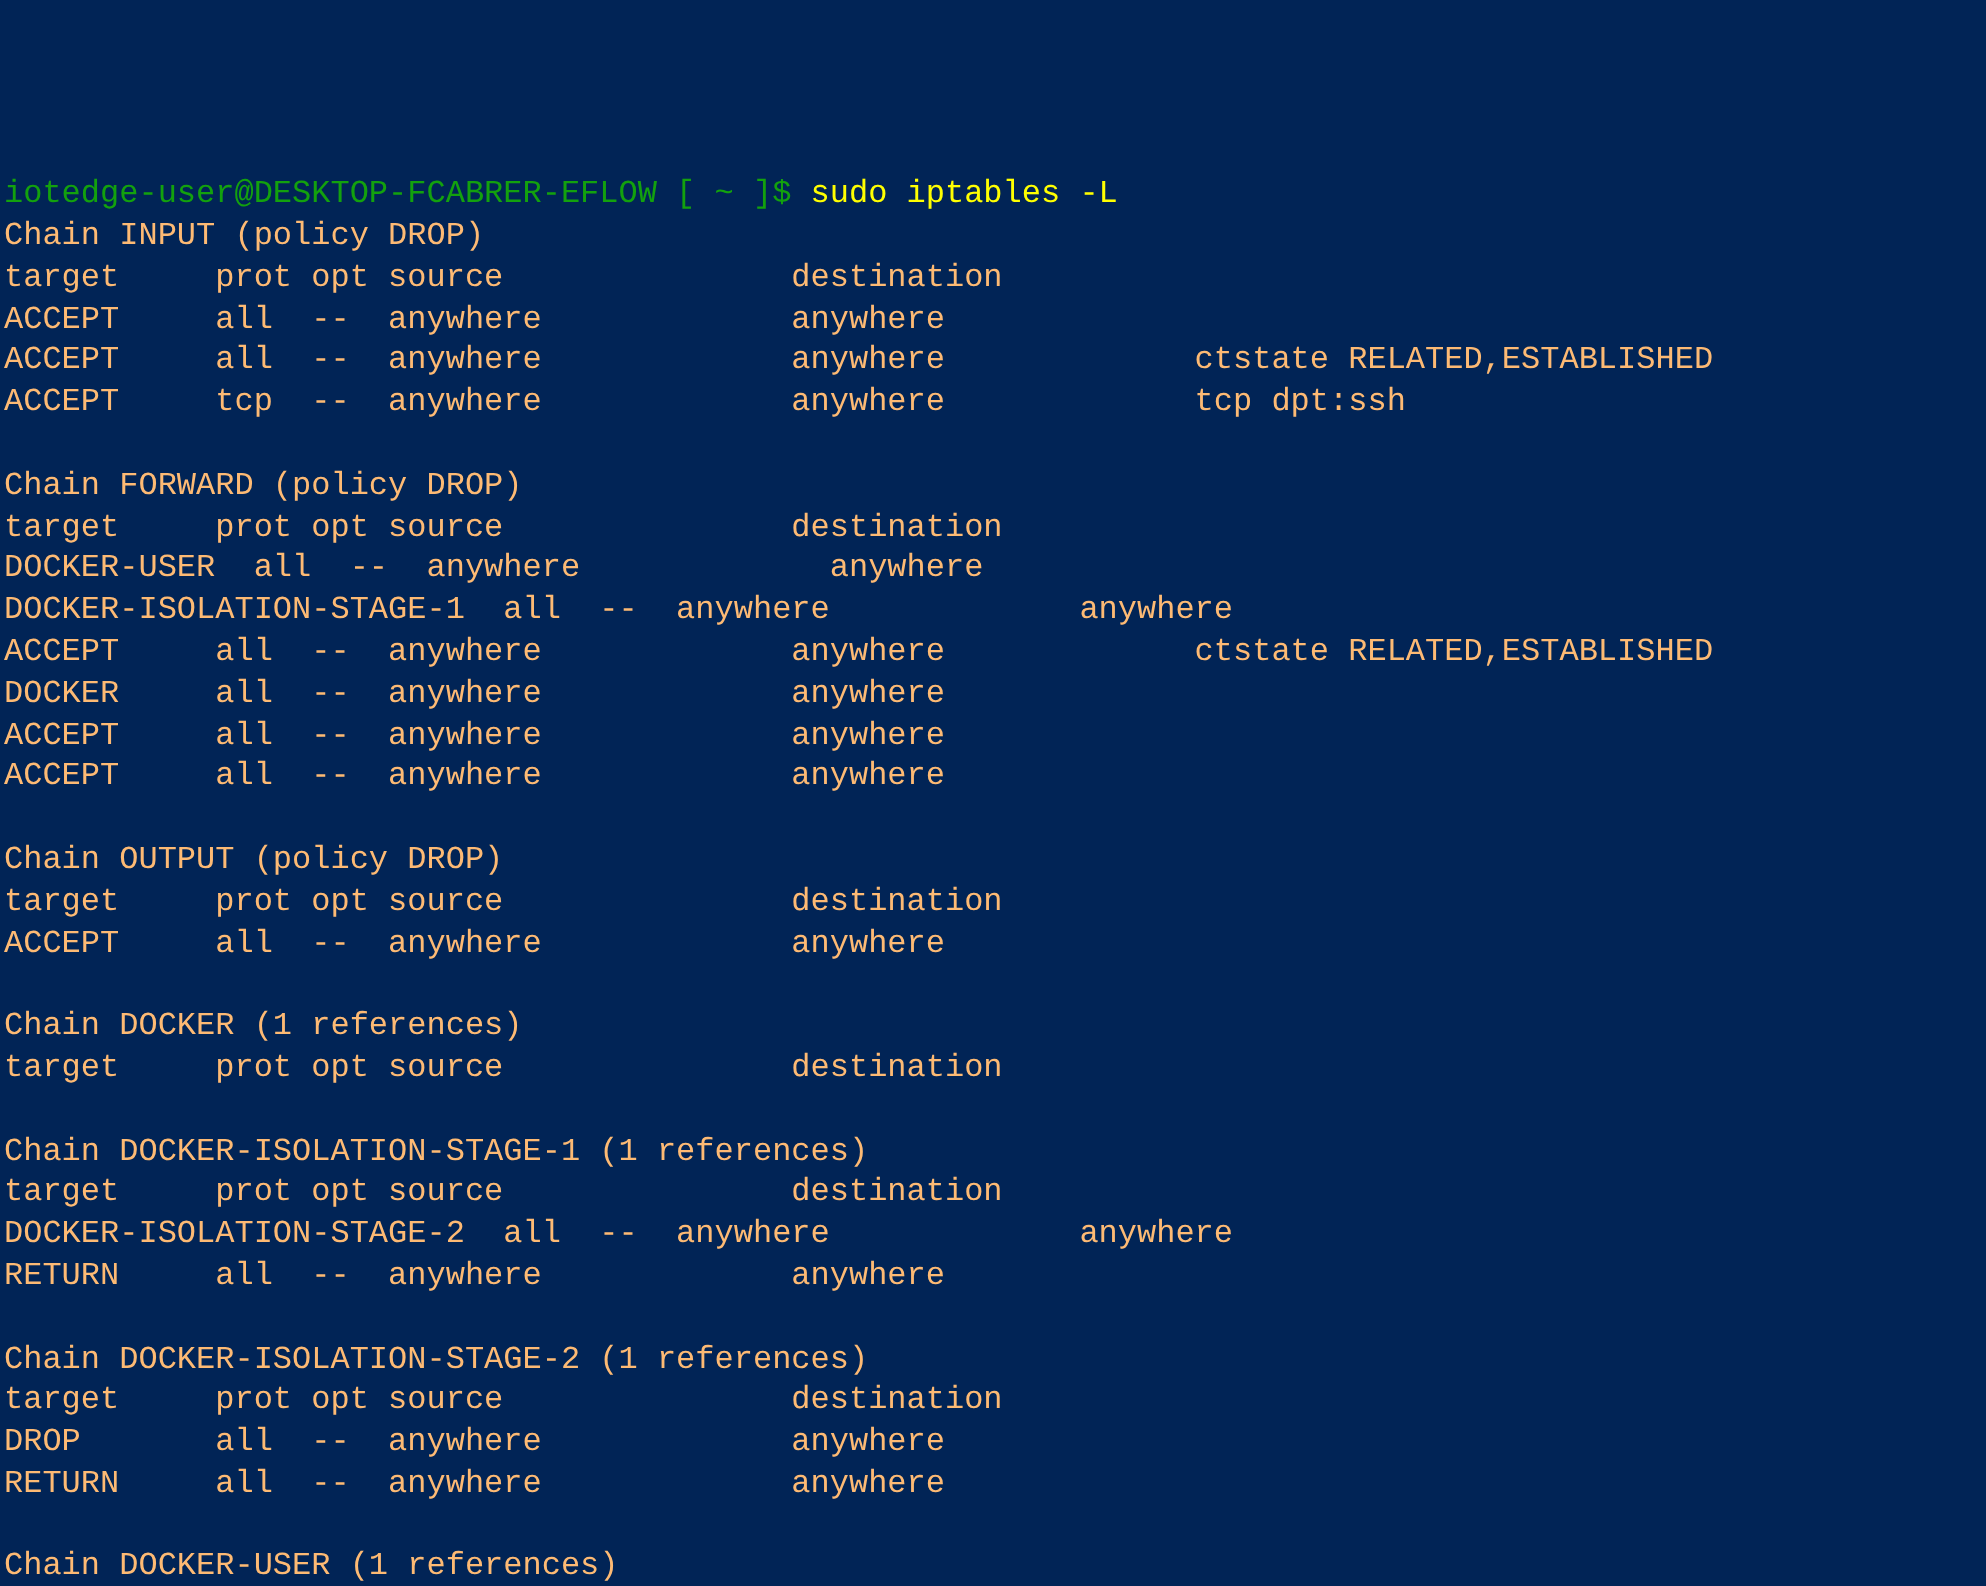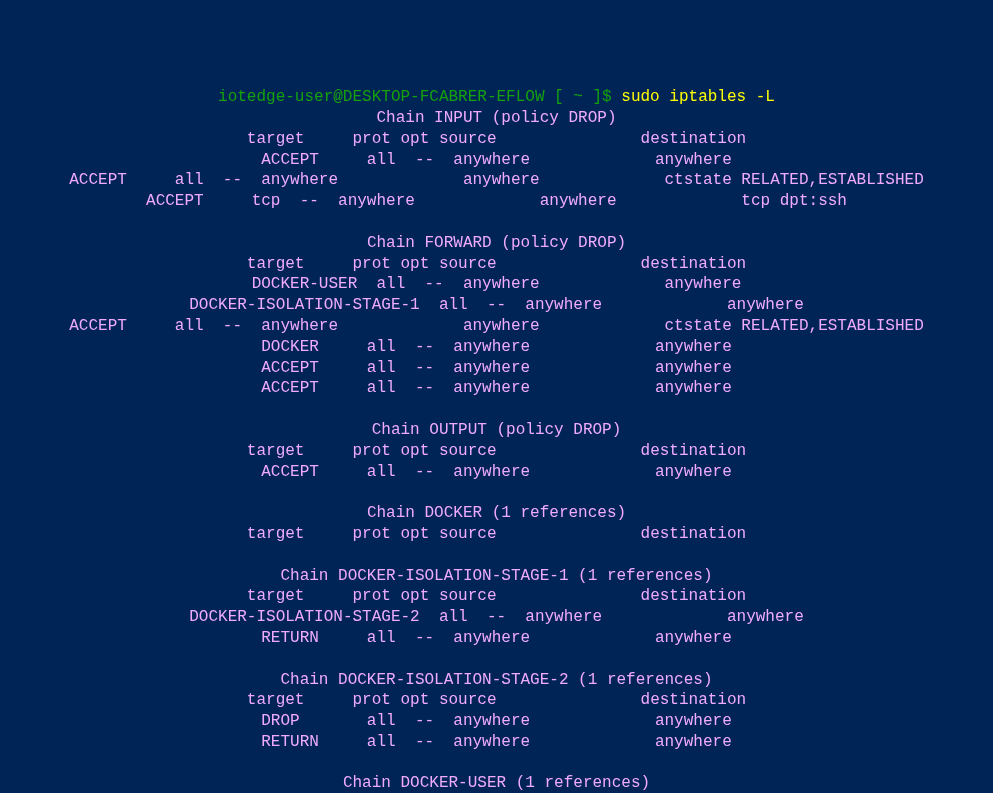--- a/index.html
+++ b/index.html
@@ -1,40 +1,39 @@
 <!DOCTYPE html>
 <html><head>
   <meta charset="utf-8">
   <style>
     * {
       margin: 0;
       padding: 0;
       box-sizing: border-box;
-      text-align: center;
     }
     body {
       background-color: #012456;
       color: #cccccc;
       font-family: 'Consolas', 'Courier New', monospace;
       font-size: 16px;
       line-height: 1.3;
       padding: 4px 2px;
       width: 993px;
       height: 793px;
       overflow: hidden;
       white-space: pre;
     }
     .prompt-user {
       color: #13a10e;
     }
     .prompt-cmd {
       color: #ffff00;
     }
     .output {
-      color: #f0abfc;
+      color: #fdba74;
     }
     .line {
       display: block;
     }
   </style>
 </head>
 <body>
 
 
 

